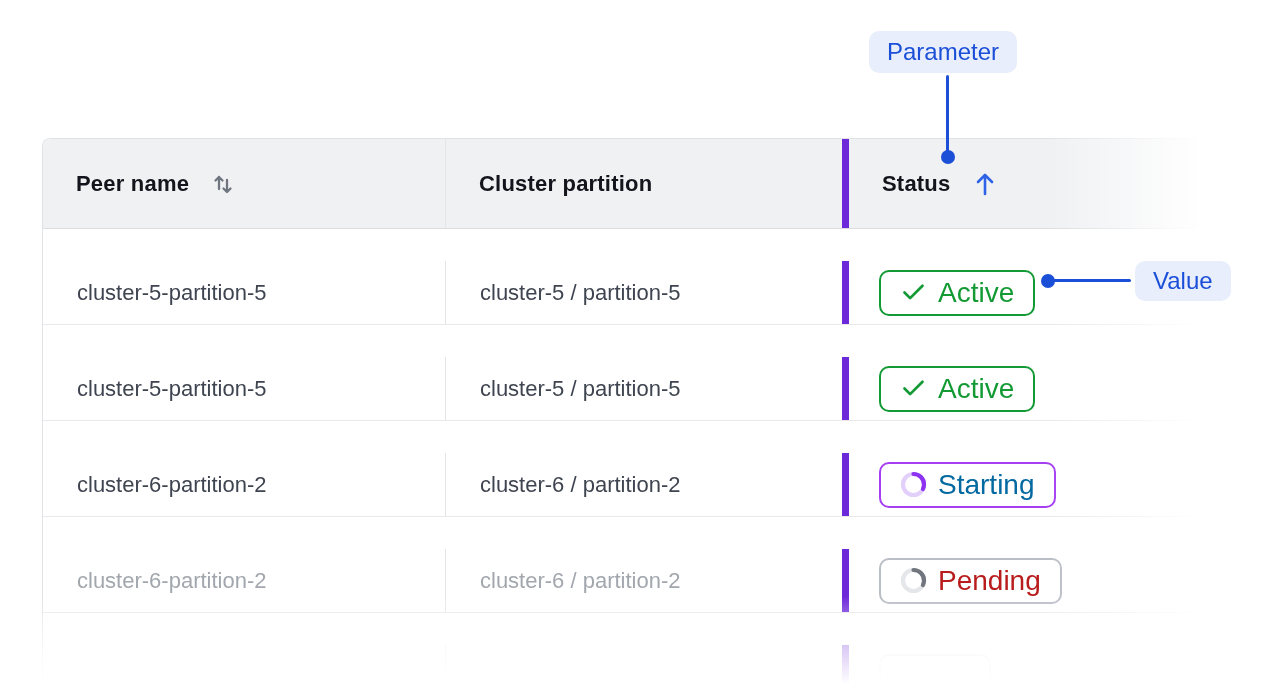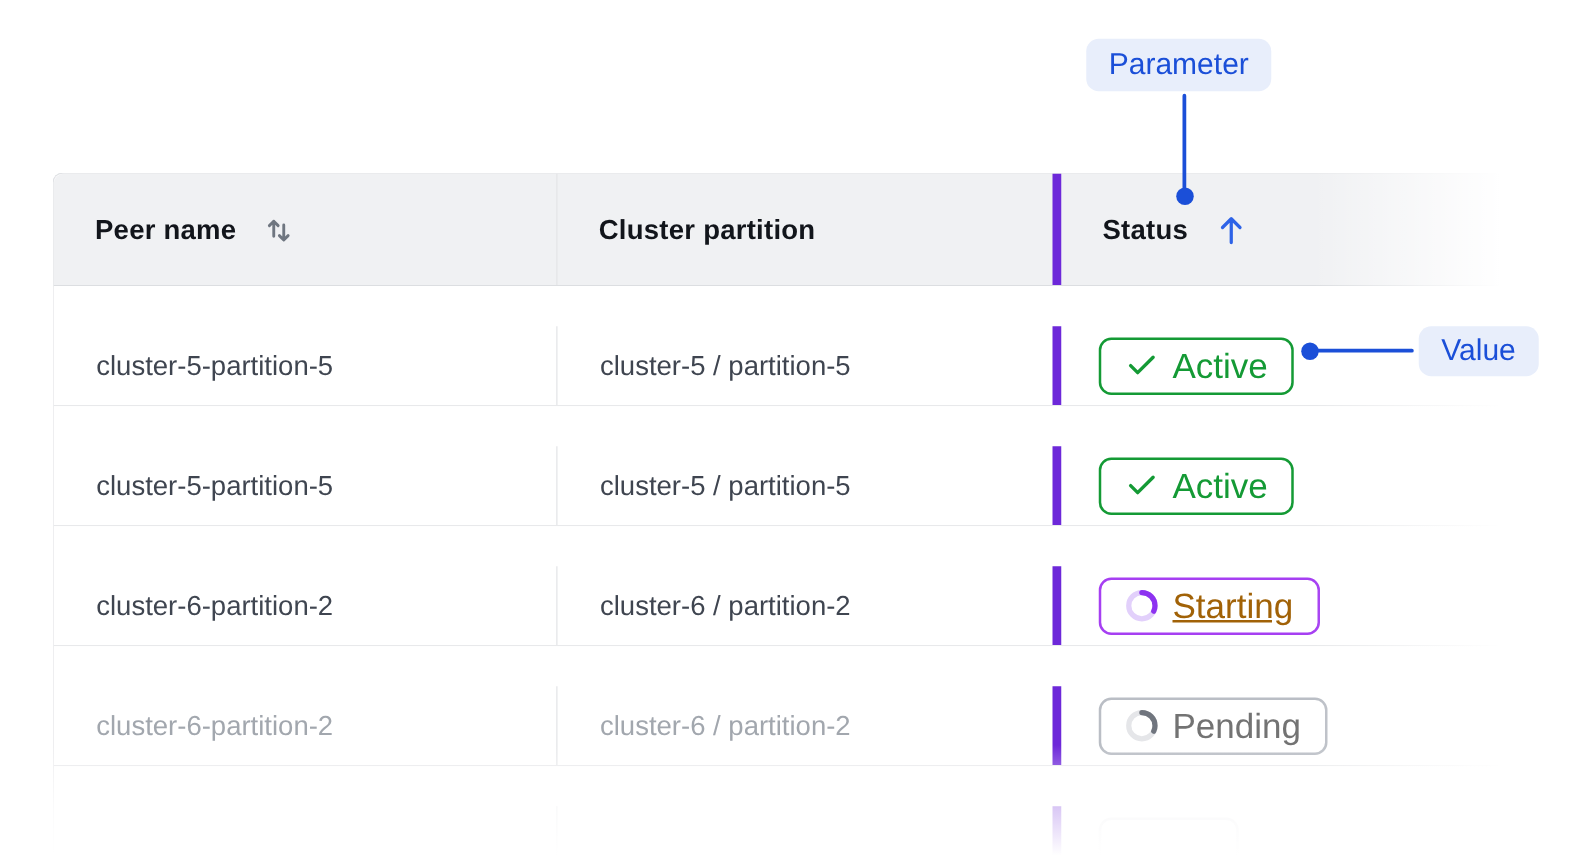--- a/index.html
+++ b/index.html
@@ -21,22 +21,22 @@
   .td { display: flex; align-items: center; padding-left: 34px;
     font-size: 22px; color: #3f4550; margin-top: 32px; }
   .td.status-cell { padding-left: 30px; }
   .trow.faded .td { color: #a2a7ae; }
 
   
   .badge { display: inline-flex; align-items: center; gap: 11px; height: 46px;
     padding: 0 19px; border: 2px solid; border-radius: 10px;
     font-size: 28px; font-weight: 500; background: #fff; }
   .badge.active   { color: #149a35; border-color: #149a35; }
-  .badge.starting { color: #a16207; border-color: #a63ff2; text-decoration: underline; }
-  .badge.pending  { color: #737373; border-color: #babec5; }
+  .badge.starting { color: #0369a1; border-color: #a63ff2; }
+  .badge.pending  { color: #b91c1c; border-color: #babec5; }
   .badge.ghost    { color: transparent; border-color: #ececef; width: 112px; }
 
   
   .pill { position: absolute; z-index: 10; background: #e8eefb; color: #1b4fd8;
     border-radius: 10px; font-size: 24px; font-weight: 500; display: inline-flex;
     align-items: center; padding: 0 18px; }
   .pill.parameter { left: 869px; top: 31px; height: 42px; align-items: center; }
   .pill.value { left: 1135px; top: 261px; height: 40px; }
   .conn-vline { position: absolute; z-index: 10; left: 946px; top: 75px; width: 3px;
     height: 77px; background: #1b4fd8; border-radius: 2px; }

